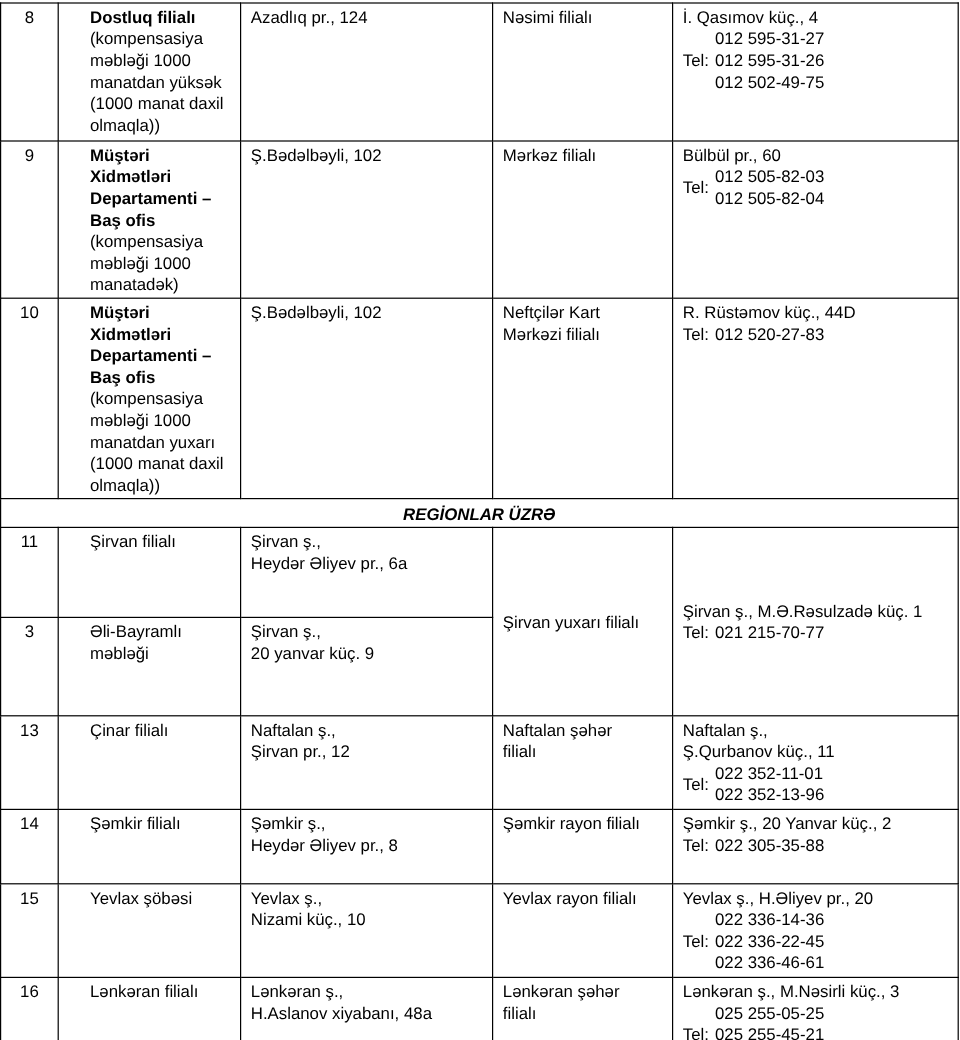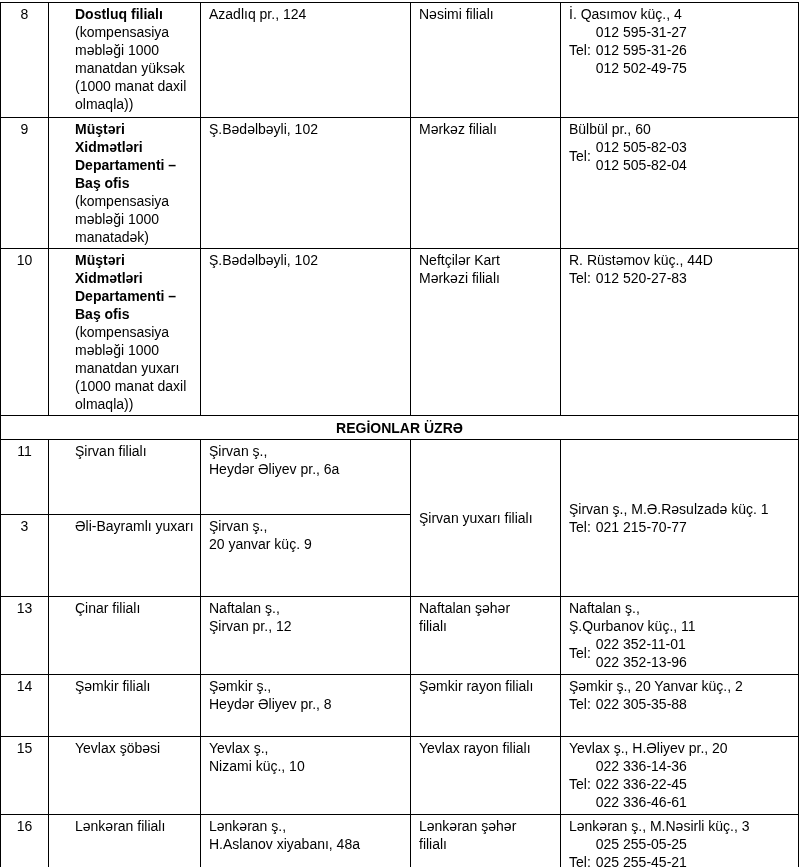--- a/index.html
+++ b/index.html
@@ -36,20 +36,21 @@
   }
   .bold { font-weight: bold; }
   td.merged {
     vertical-align: middle;
   }
   tr.section-row td {
     text-align: center;
     font-weight: bold;
     padding: 2px;
     vertical-align: middle;
+    font-style: italic;
   }
   .tel {
     display: flex;
     align-items: center;
   }
   .tel-label {
     white-space: nowrap;
     margin-right: 5px;
   }
 </style>
@@ -186,21 +187,21 @@
         </div>
       </div>
     </td>
   </tr>
 
   <tr style="height:82px">
     <td class="num">
           <div>3</div>
         </td>
     <td class="name">
-      <div>Əli-Bayramlı yuxarı</div>
+      <div>Əli-Bayramlı məbləği</div>
     </td>
     <td>
       <div>Şirvan ş.,</div>
       <div>20 yanvar küç. 9</div>
     </td>
   </tr>
 
   <tr style="height:78px">
     <td class="num">
           <div>13</div>

